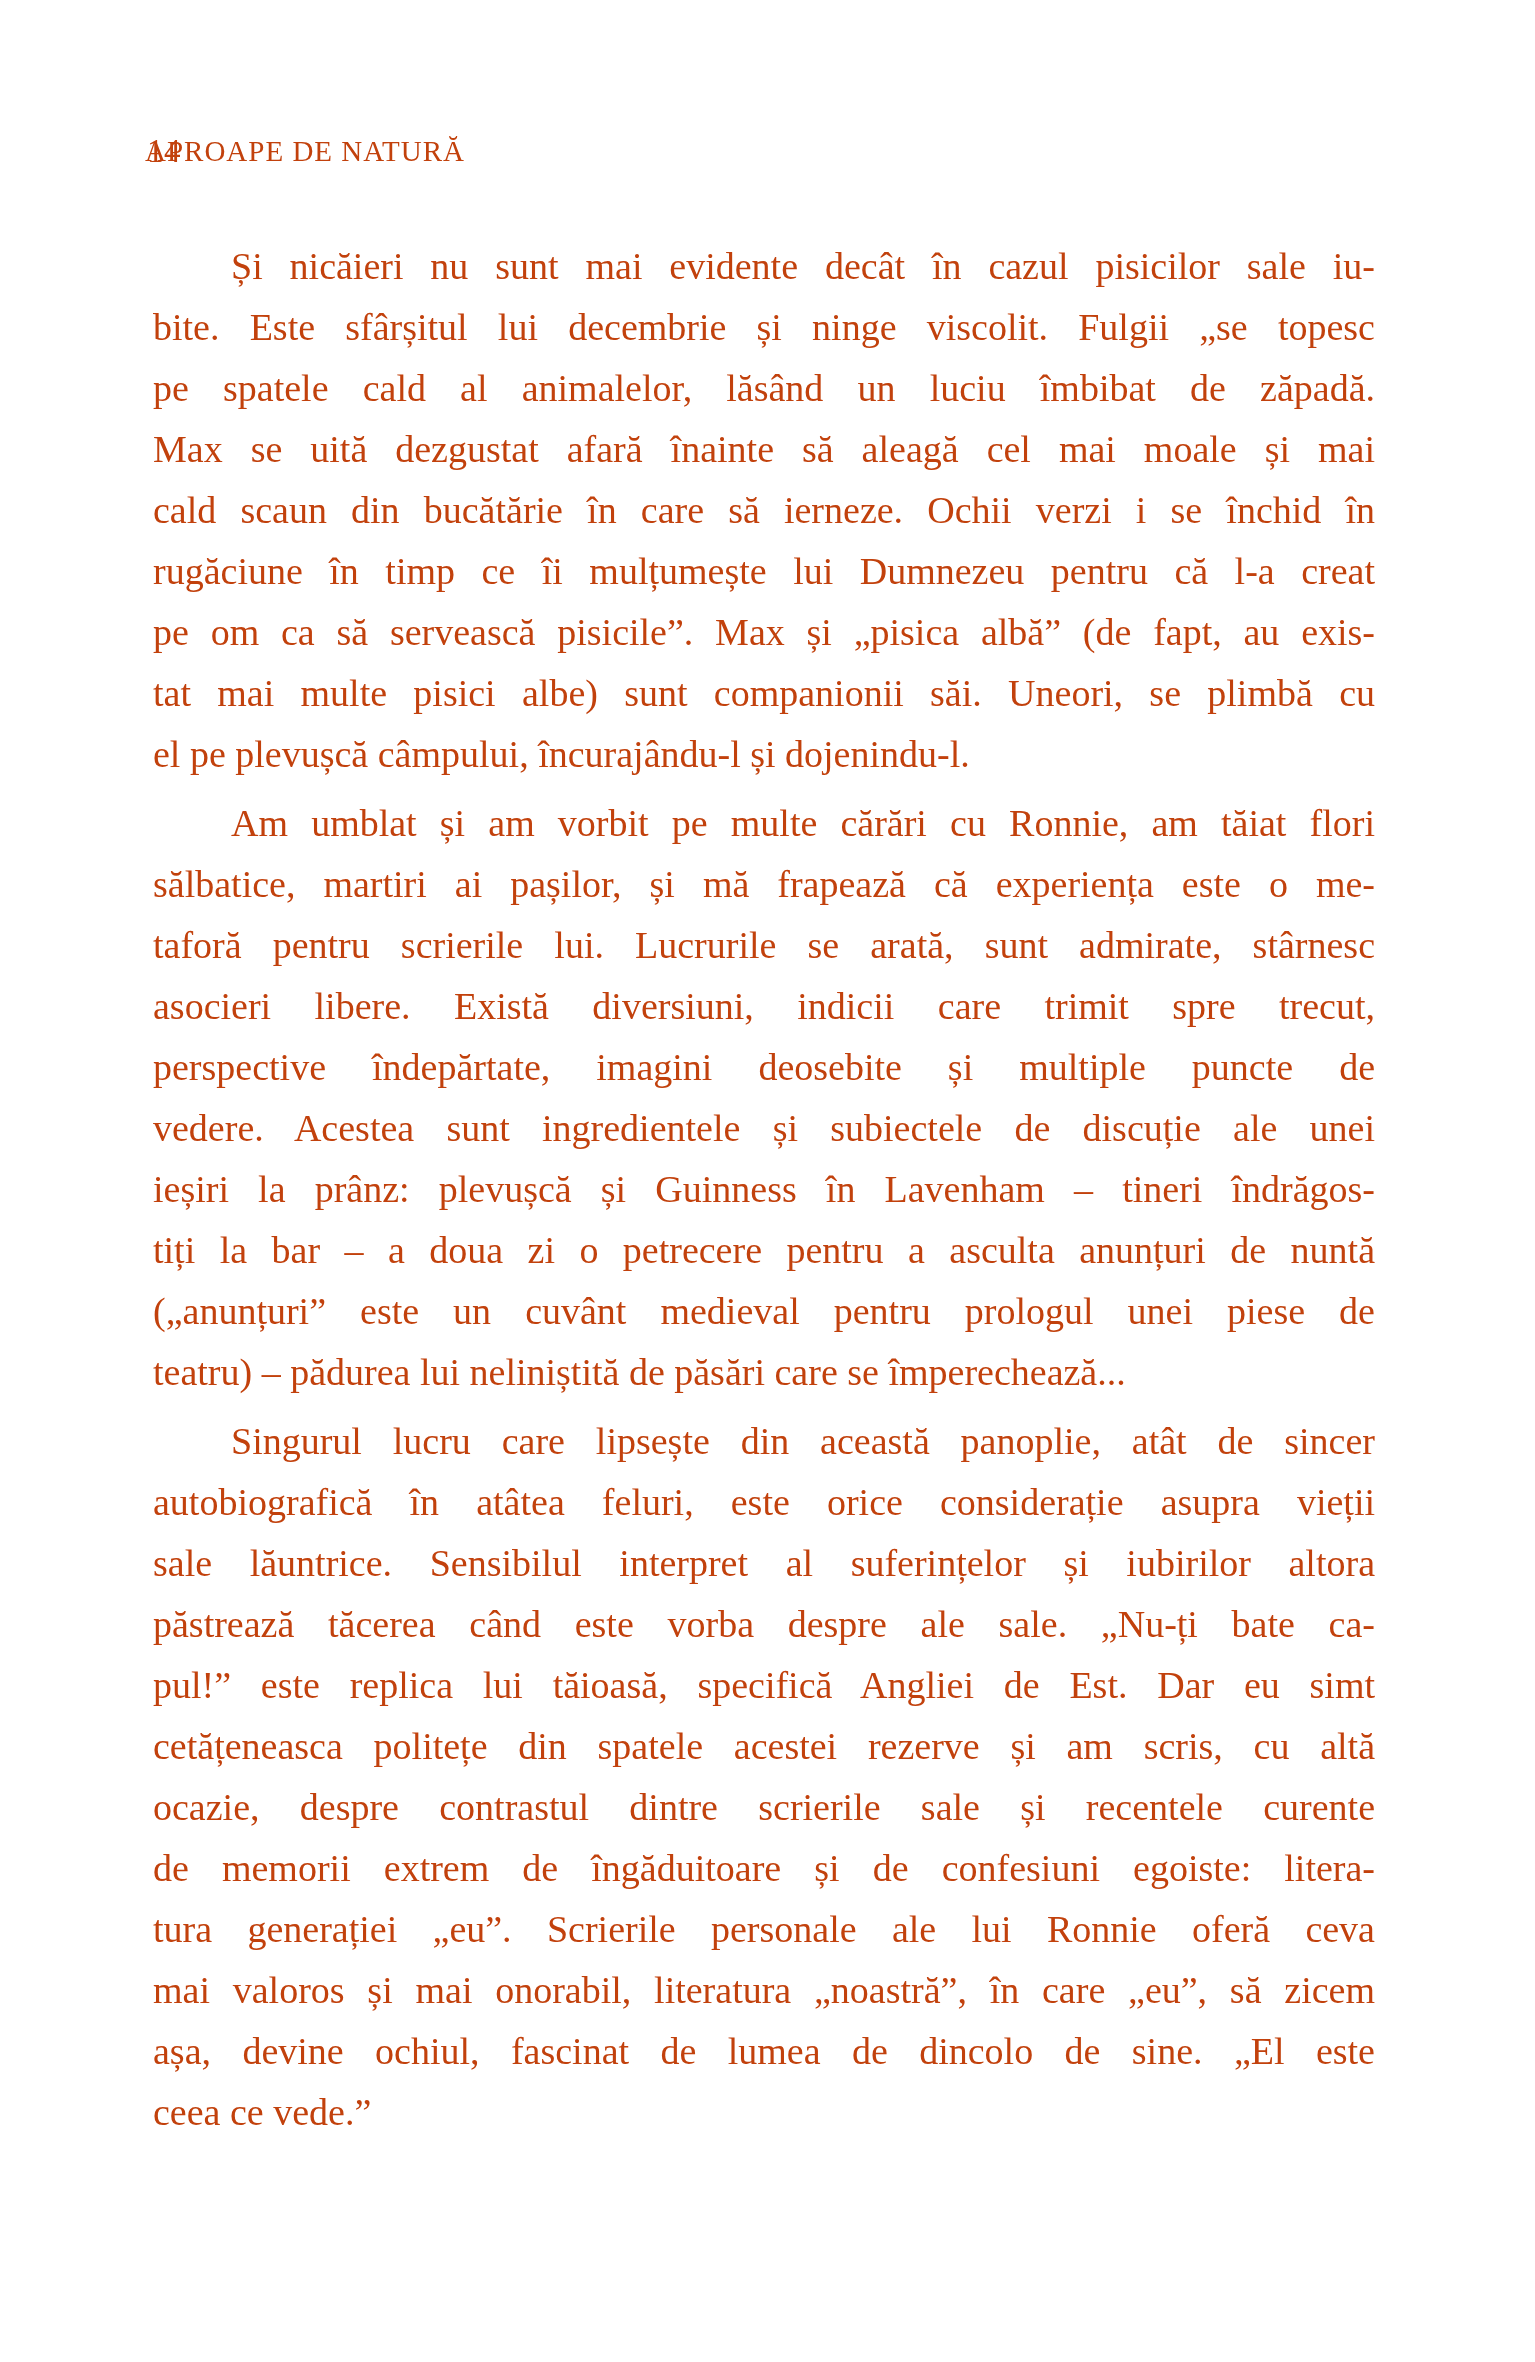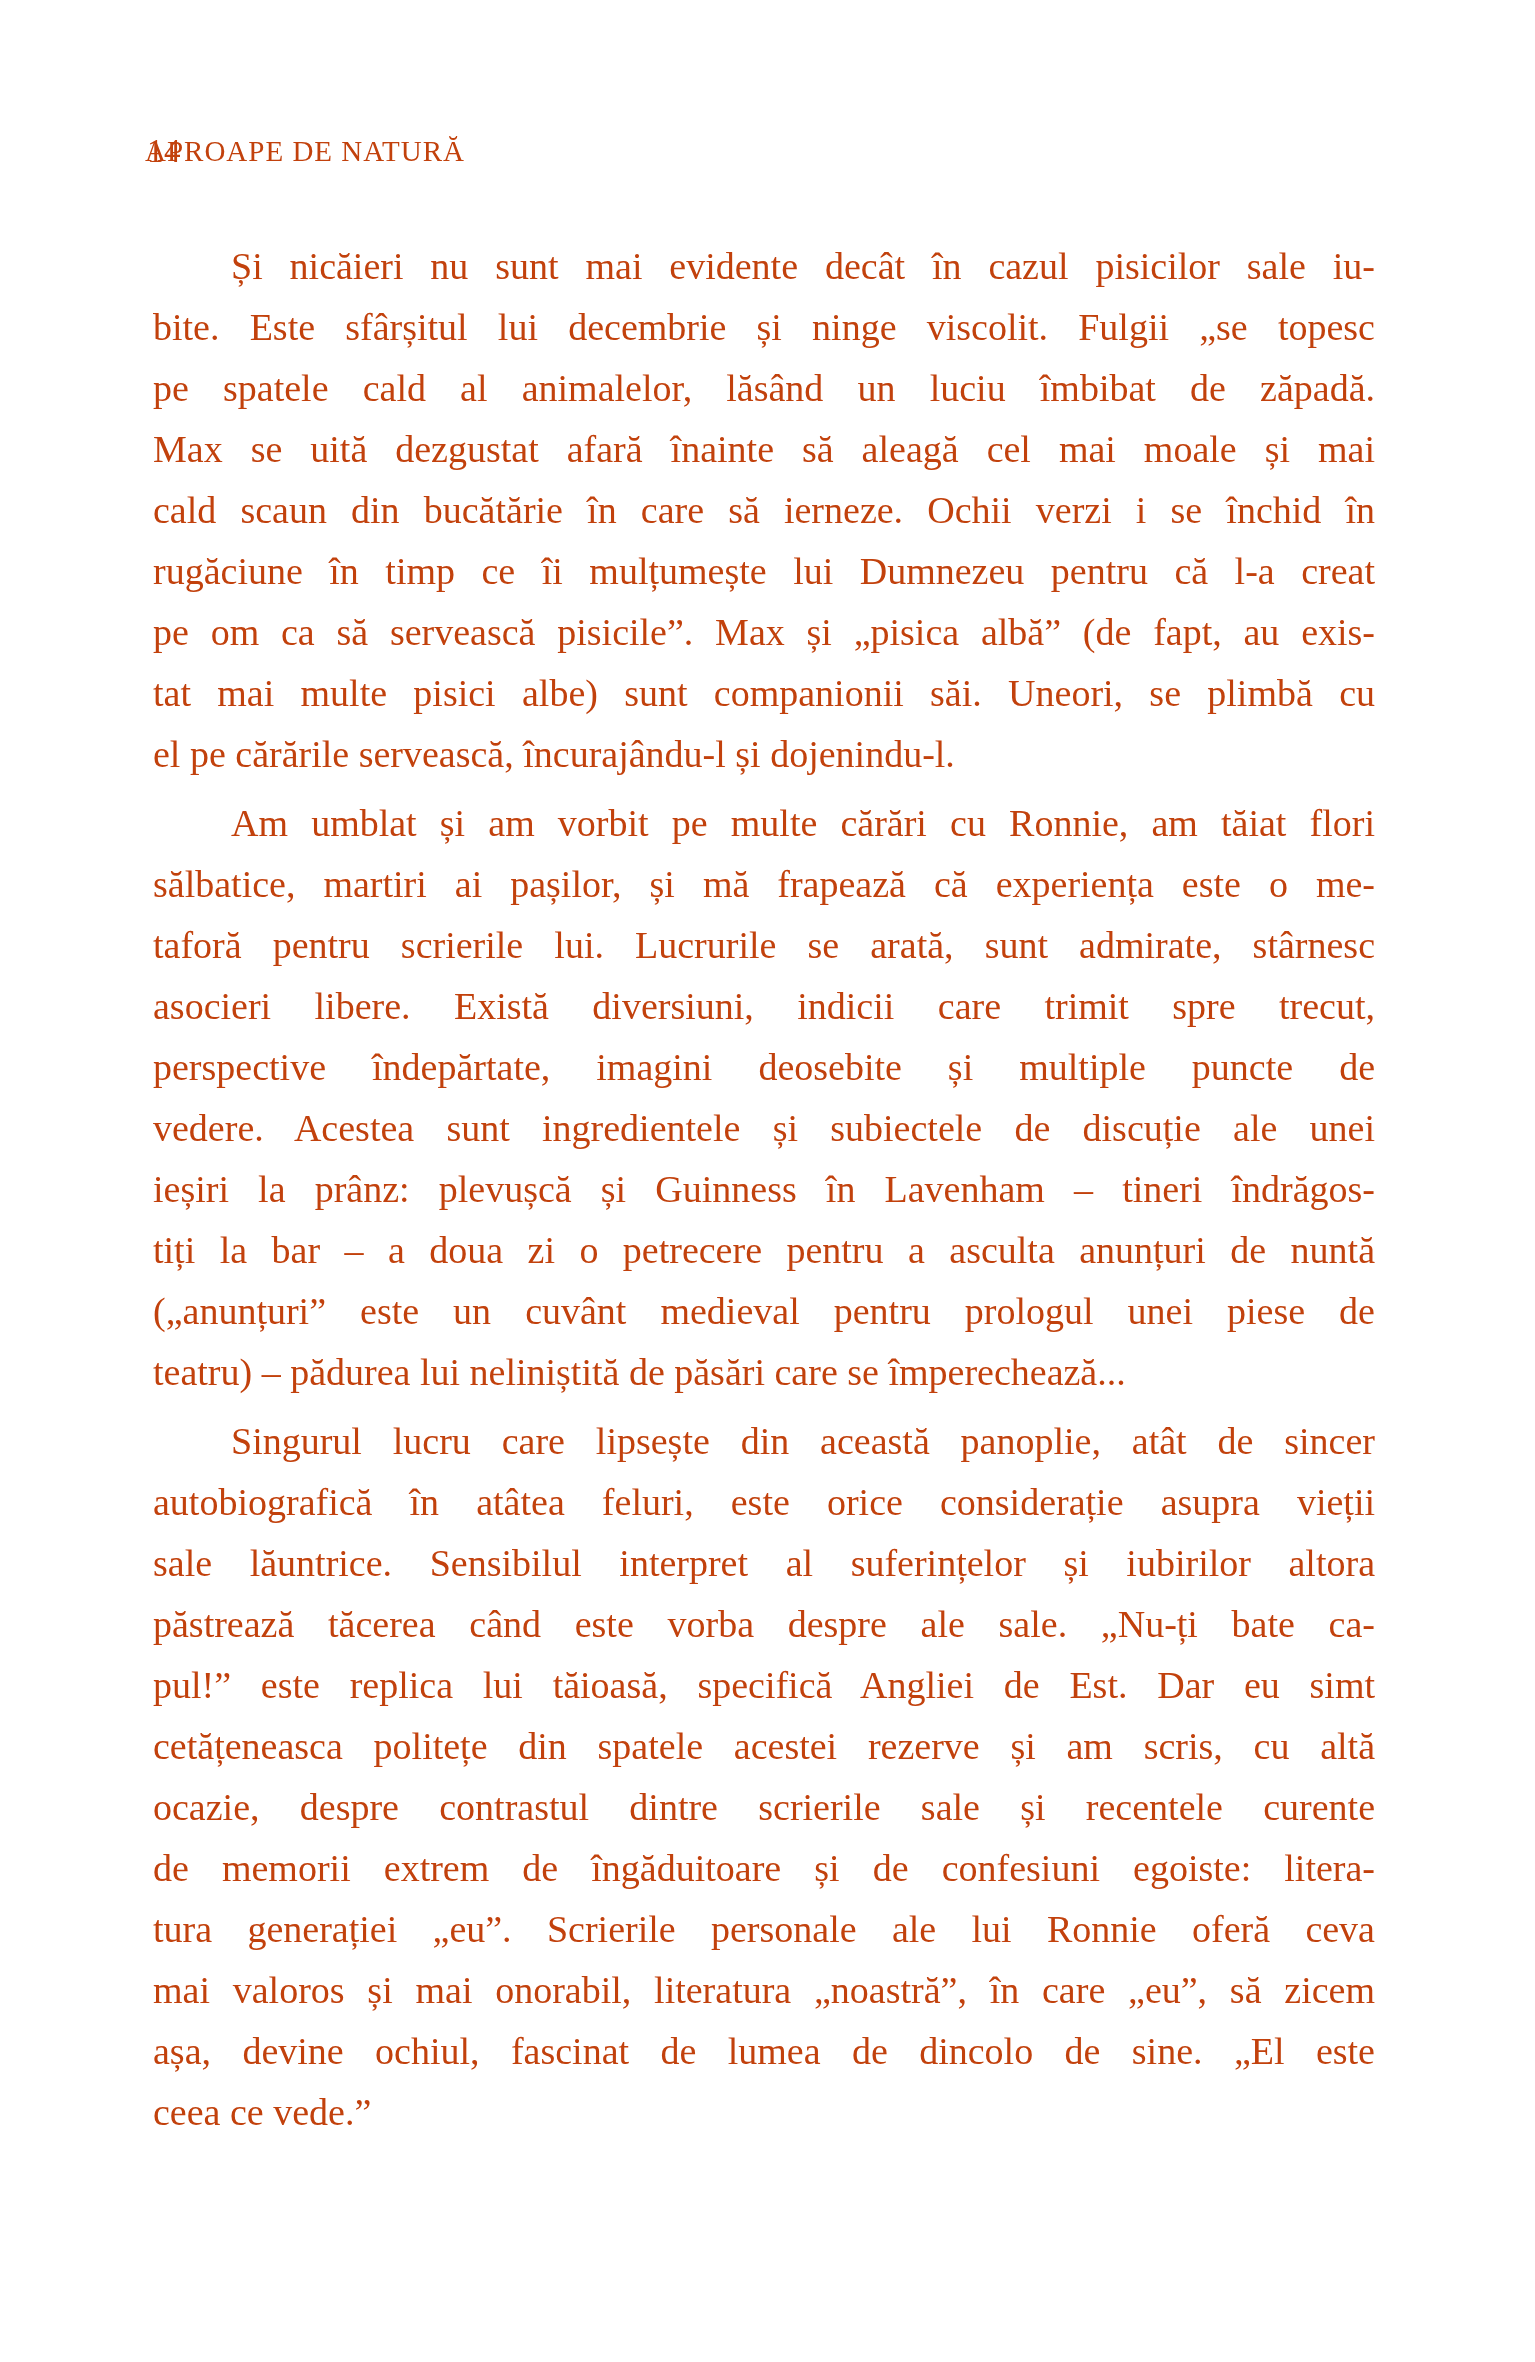--- a/index.html
+++ b/index.html
@@ -76,21 +76,21 @@
   <div class="text-block" id="text-block">
       <div class="paragraph">
         <div class="line first">Și nicăieri nu sunt mai evidente decât în cazul pisicilor sale iu-</div>
         <div class="line">bite. Este sfârșitul lui decembrie și ninge viscolit. Fulgii „se topesc</div>
         <div class="line">pe spatele cald al animalelor, lăsând un luciu îmbibat de zăpadă.</div>
         <div class="line">Max se uită dezgustat afară înainte să aleagă cel mai moale și mai</div>
         <div class="line">cald scaun din bucătărie în care să ierneze. Ochii verzi i se închid în</div>
         <div class="line">rugăciune în timp ce îi mulțumește lui Dumnezeu pentru că l-a creat</div>
         <div class="line">pe om ca să servească pisicile”. Max și „pisica albă” (de fapt, au exis-</div>
         <div class="line">tat mai multe pisici albe) sunt companionii săi. Uneori, se plimbă cu</div>
-        <div class="line last">el pe cărările servească, încurajându-l și dojenindu-l.</div>
+        <div class="line last">el pe plevușcă câmpului, încurajându-l și dojenindu-l.</div>
       </div>
       <div class="paragraph">
         <div class="line first">Am umblat și am vorbit pe multe cărări cu Ronnie, am tăiat flori</div>
         <div class="line">sălbatice, martiri ai pașilor, și mă frapează că experiența este o me-</div>
         <div class="line">taforă pentru scrierile lui. Lucrurile se arată, sunt admirate, stârnesc</div>
         <div class="line">asocieri libere. Există diversiuni, indicii care trimit spre trecut,</div>
         <div class="line">perspective îndepărtate, imagini deosebite și multiple puncte de</div>
         <div class="line">vedere. Acestea sunt ingredientele și subiectele de discuție ale unei</div>
         <div class="line">ieșiri la prânz: plevușcă și Guinness în Lavenham – tineri îndrăgos-</div>
         <div class="line">tiți la bar – a doua zi o petrecere pentru a asculta anunțuri de nuntă</div>

